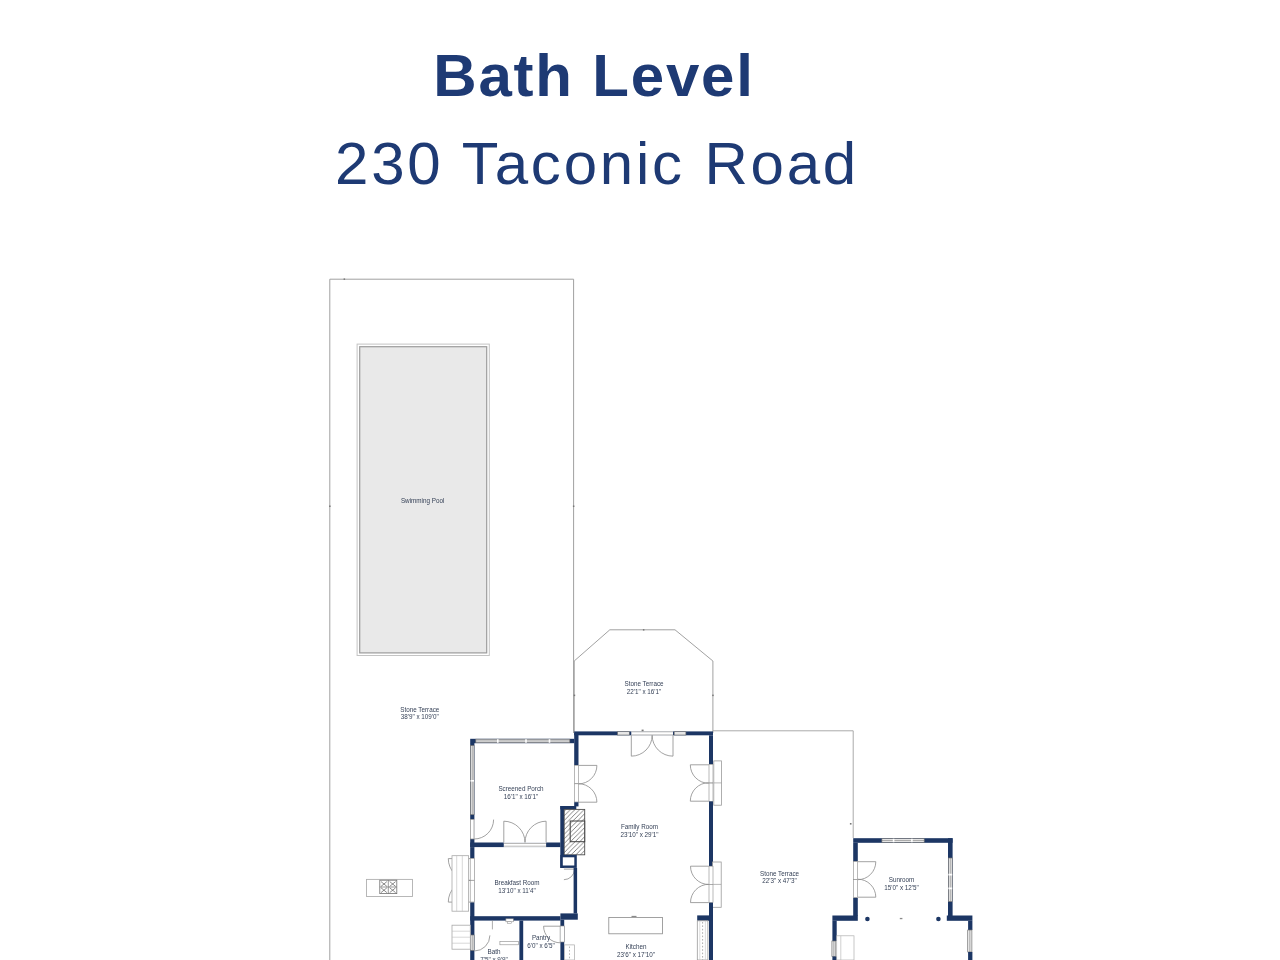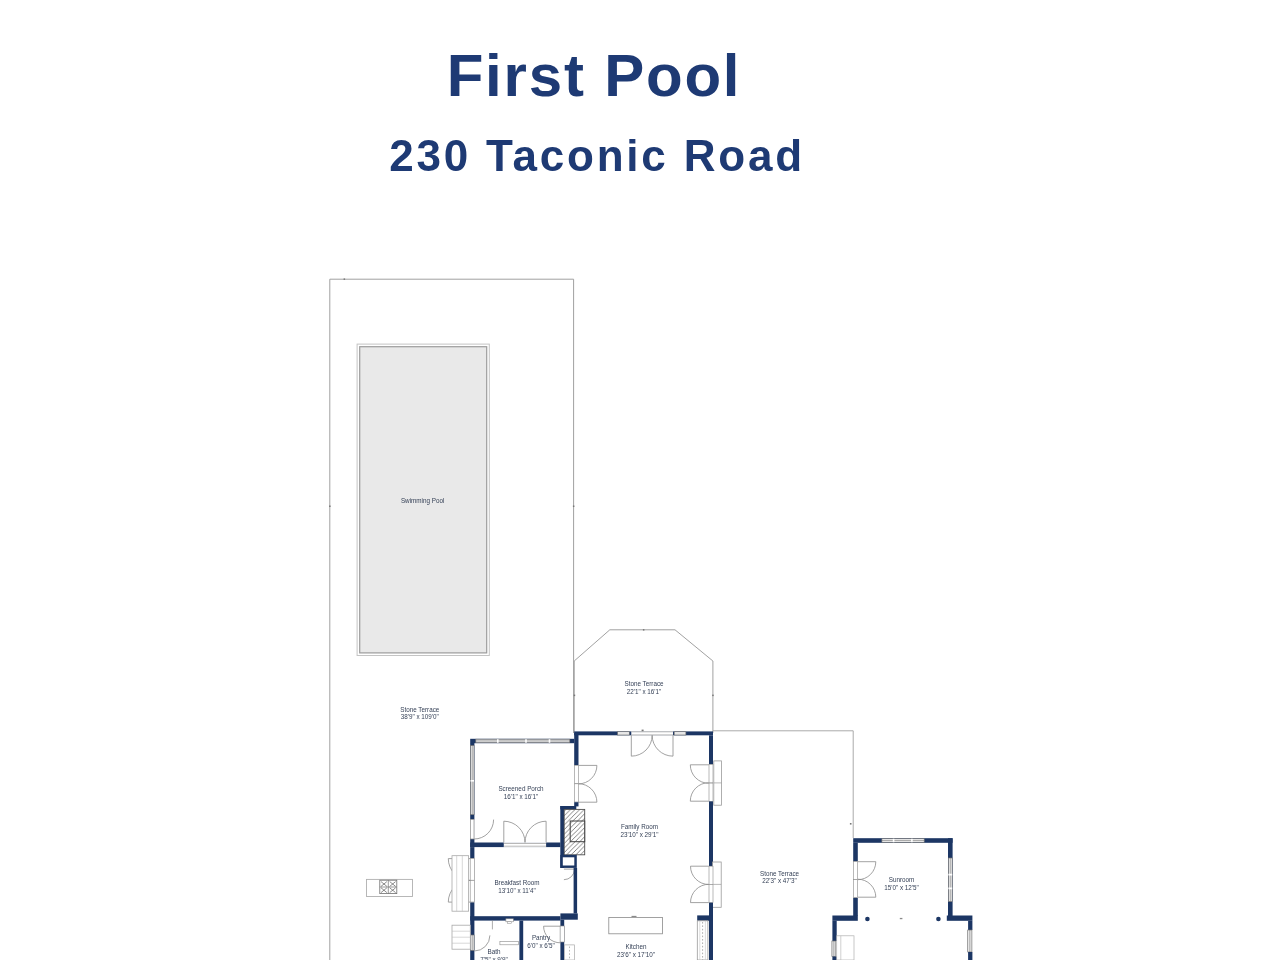--- a/index.html
+++ b/index.html
@@ -1,26 +1,26 @@
 <!DOCTYPE html>
 <html><head>
 <meta charset="utf-8">
 <style>
   html,body{margin:0;padding:0;background:#ffffff;width:1280px;height:960px;overflow:hidden;}
   body{font-family:"Liberation Sans", sans-serif;}
   .t1{position:absolute;left:594px;top:46px;transform:translateX(-50%);font-size:60px;font-weight:bold;color:#1e3a74;line-height:1;white-space:nowrap;letter-spacing:1.8px;}
-  .t2{position:absolute;left:597px;top:134px;transform:translateX(-50%);font-size:44px;font-weight:bold;color:#1e3a74;line-height:1;white-space:nowrap;letter-spacing:2.8px;}
+  .t2{position:absolute;left:597px;top:134px;transform:translateX(-50%);font-size:60px;font-weight:normal;color:#1e3a74;line-height:1;white-space:nowrap;letter-spacing:2.8px;}
   svg{position:absolute;left:0;top:0;}
   text{font-family:"Liberation Sans", sans-serif;fill:#333f55;}
   .rl{font-size:6.3px;}
 </style>
 </head>
 <body>
 
-<div class="t1">First Pool</div>
+<div class="t1">Bath Level</div>
 
 <div class="t2">230 Taconic Road</div>
 <svg width="1280" height="960" viewBox="0 0 1280 960">
 <defs>
 <pattern id="hatch" patternUnits="userSpaceOnUse" width="4.6" height="4.6">
   <path d="M-1,5.6 L5.6,-1" stroke="#4d4d4d" stroke-width="0.7" fill="none"></path>
 </pattern>
 </defs>
 
 <path d="M329.8,960 L329.8,279.2 L573.6,279.2 L573.6,733" fill="none" stroke="#a0a0a0" stroke-width="1"></path>

